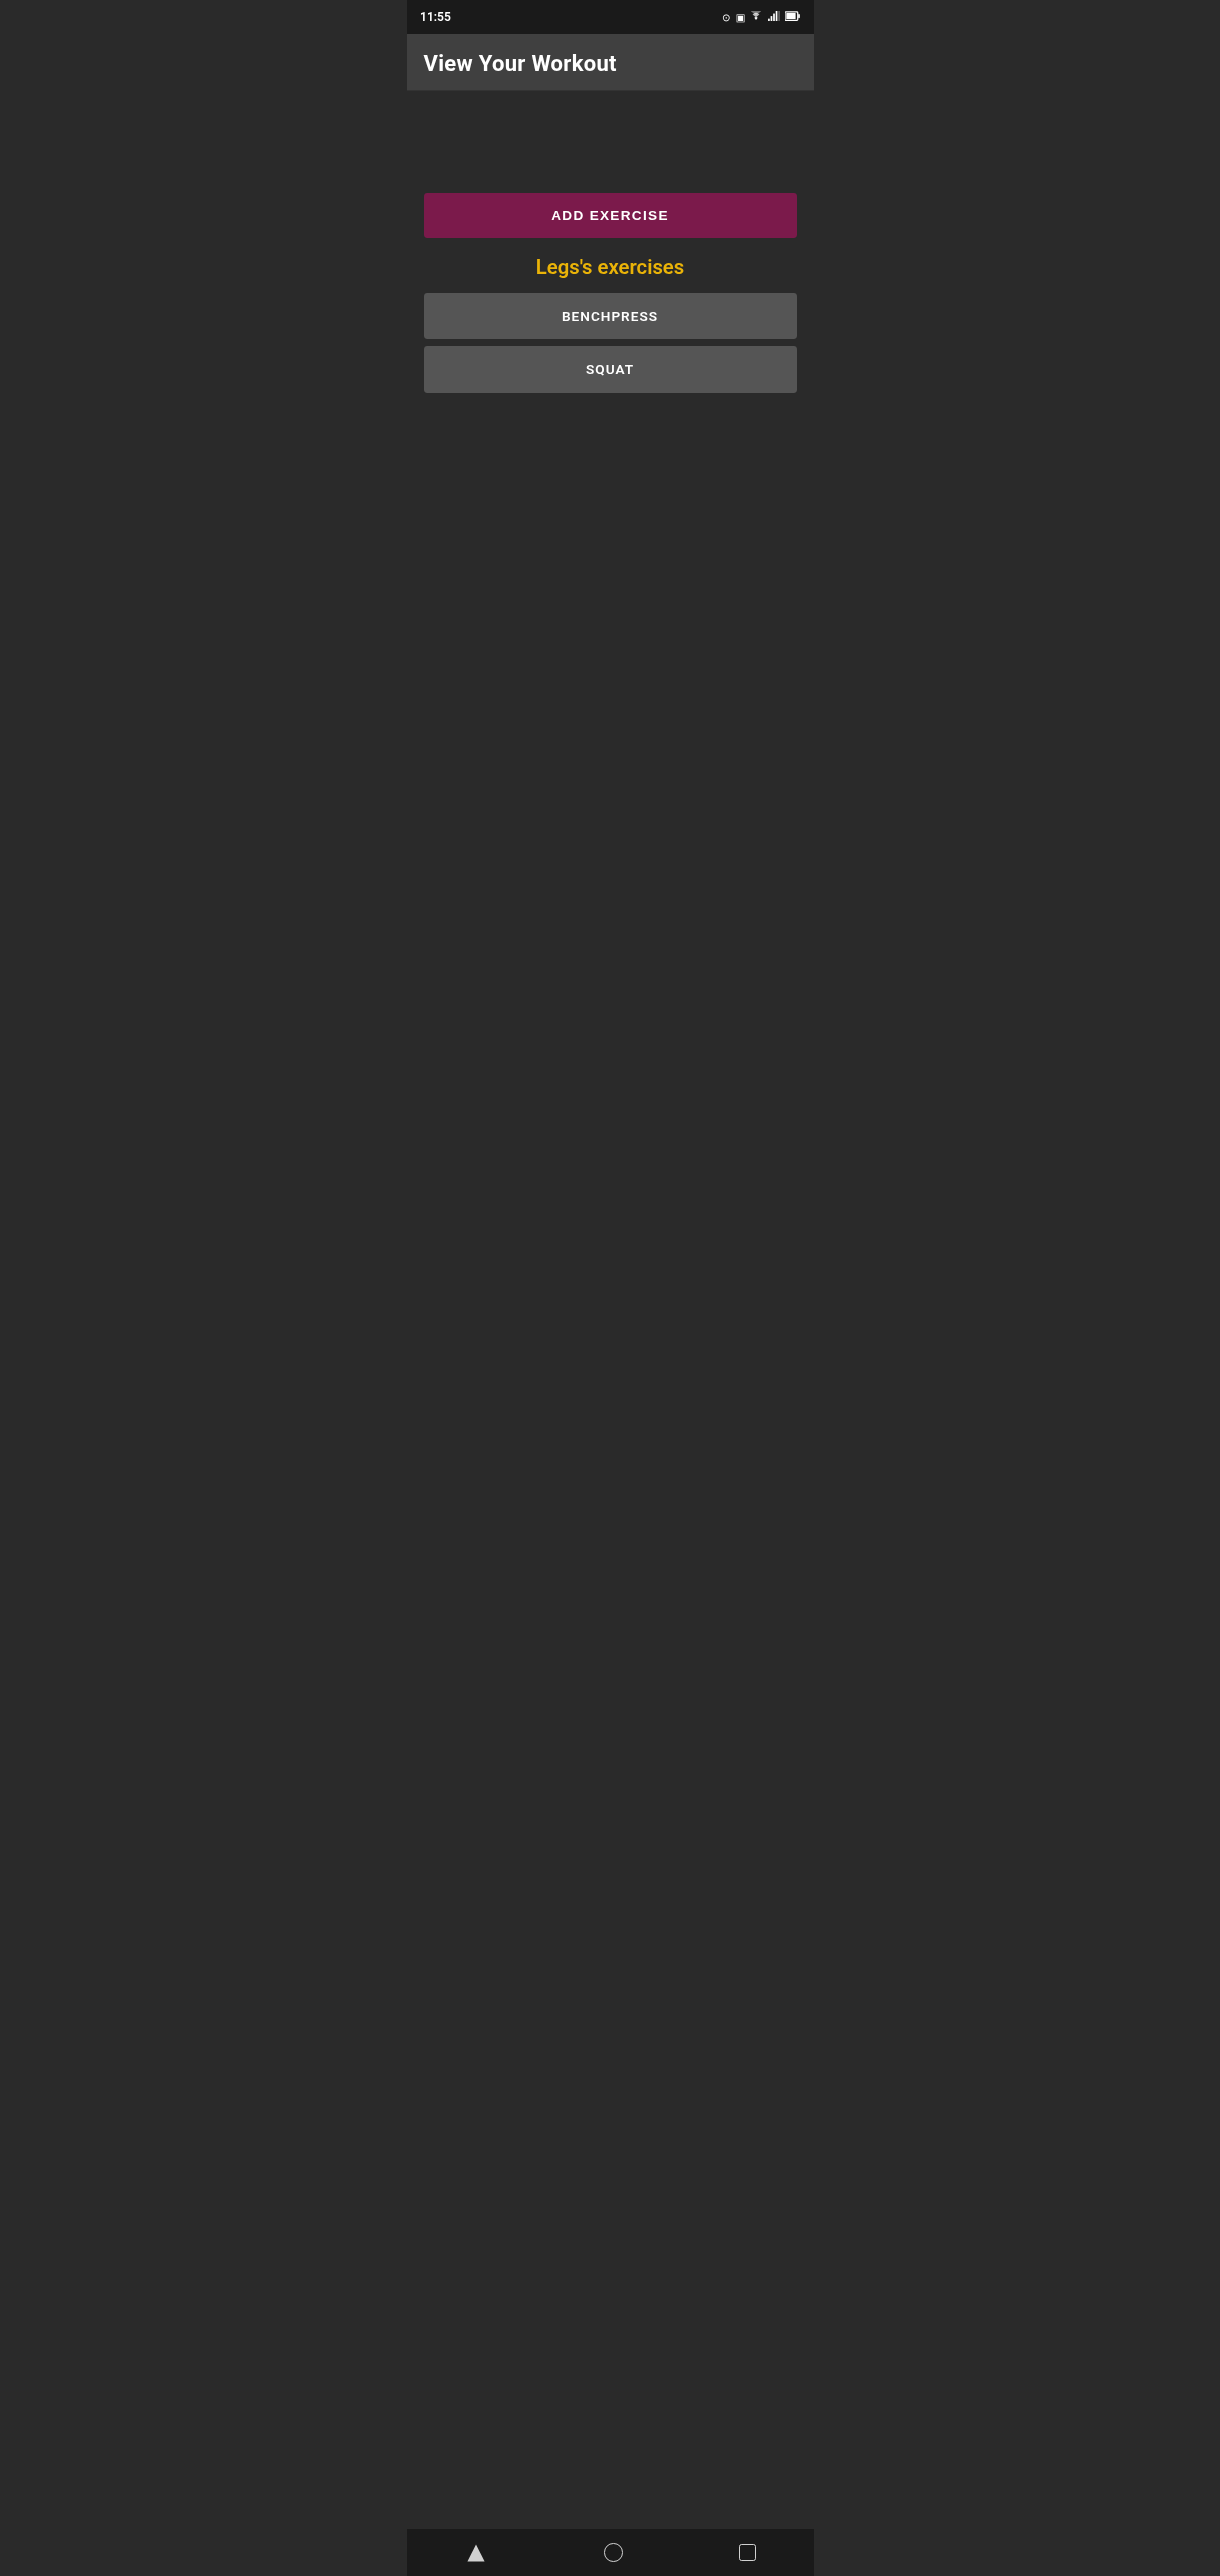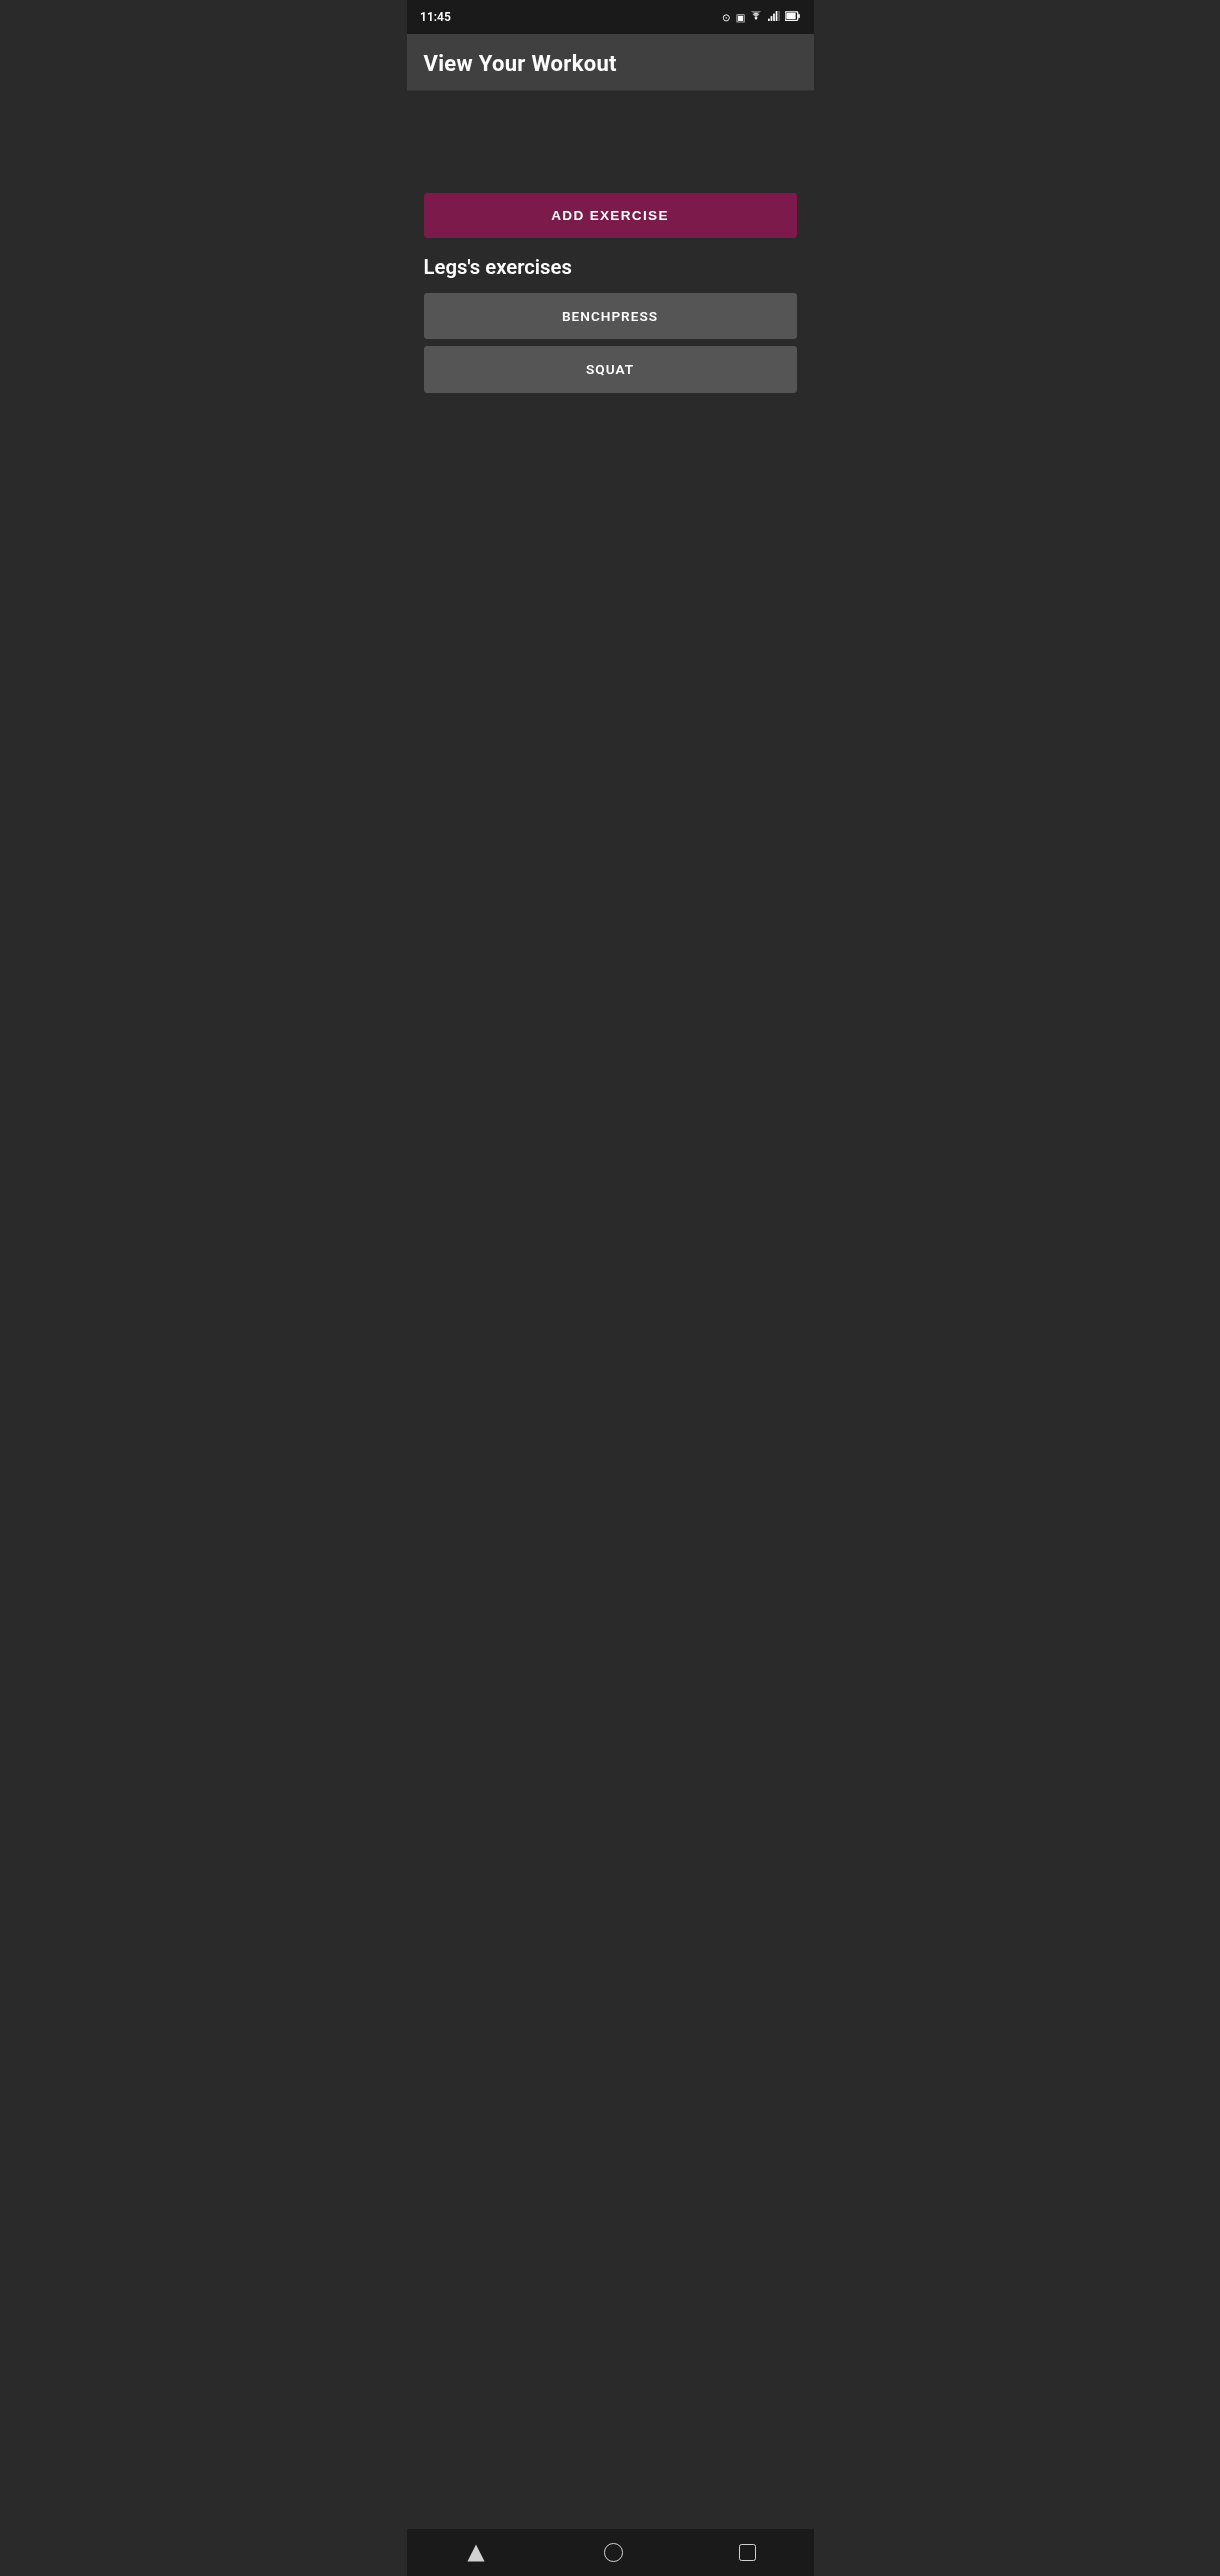--- a/index.html
+++ b/index.html
@@ -88,21 +88,22 @@
     }
 
     
     .exercises-section {
       margin-top: 17px;
     }
 
     .exercises-title {
       font-size: 20.3px;
       font-weight: 600;
-      color: #ffffff;
+      color: #eab308;
+      text-align: center;
       margin-bottom: 13.6px;
     }
 
     .exercise-list {
       display: flex;
       flex-direction: column;
       gap: 6.8px;
     }
 
     .exercise-item {
@@ -154,21 +155,21 @@
       height: 17px;
       border: 1.7px solid #ffffff;
       border-radius: 2.5px;
       opacity: 0.8;
     }
   </style>
 </head>
 <body>
 
 <div class="status-bar">
-  <span class="status-time">11:45</span>
+  <span class="status-time">11:55</span>
   <div class="status-icons">
 
     <span class="status-icon">⊙</span>
 
     <span class="status-icon">▣</span>
 
     <span class="status-icon">
       <svg width="12" height="10.2" viewBox="0 0 14 12" fill="white">
         <path d="M7 10.5 L9 8C8.3 7.4 7.7 7 7 7C6.3 7 5.7 7.4 5 8 Z"></path>
         <path d="M7 7.5 L11 4C9.7 2.9 8.4 2.2 7 2.2C5.6 2.2 4.3 2.9 3 4 Z" opacity="0.7"></path>

